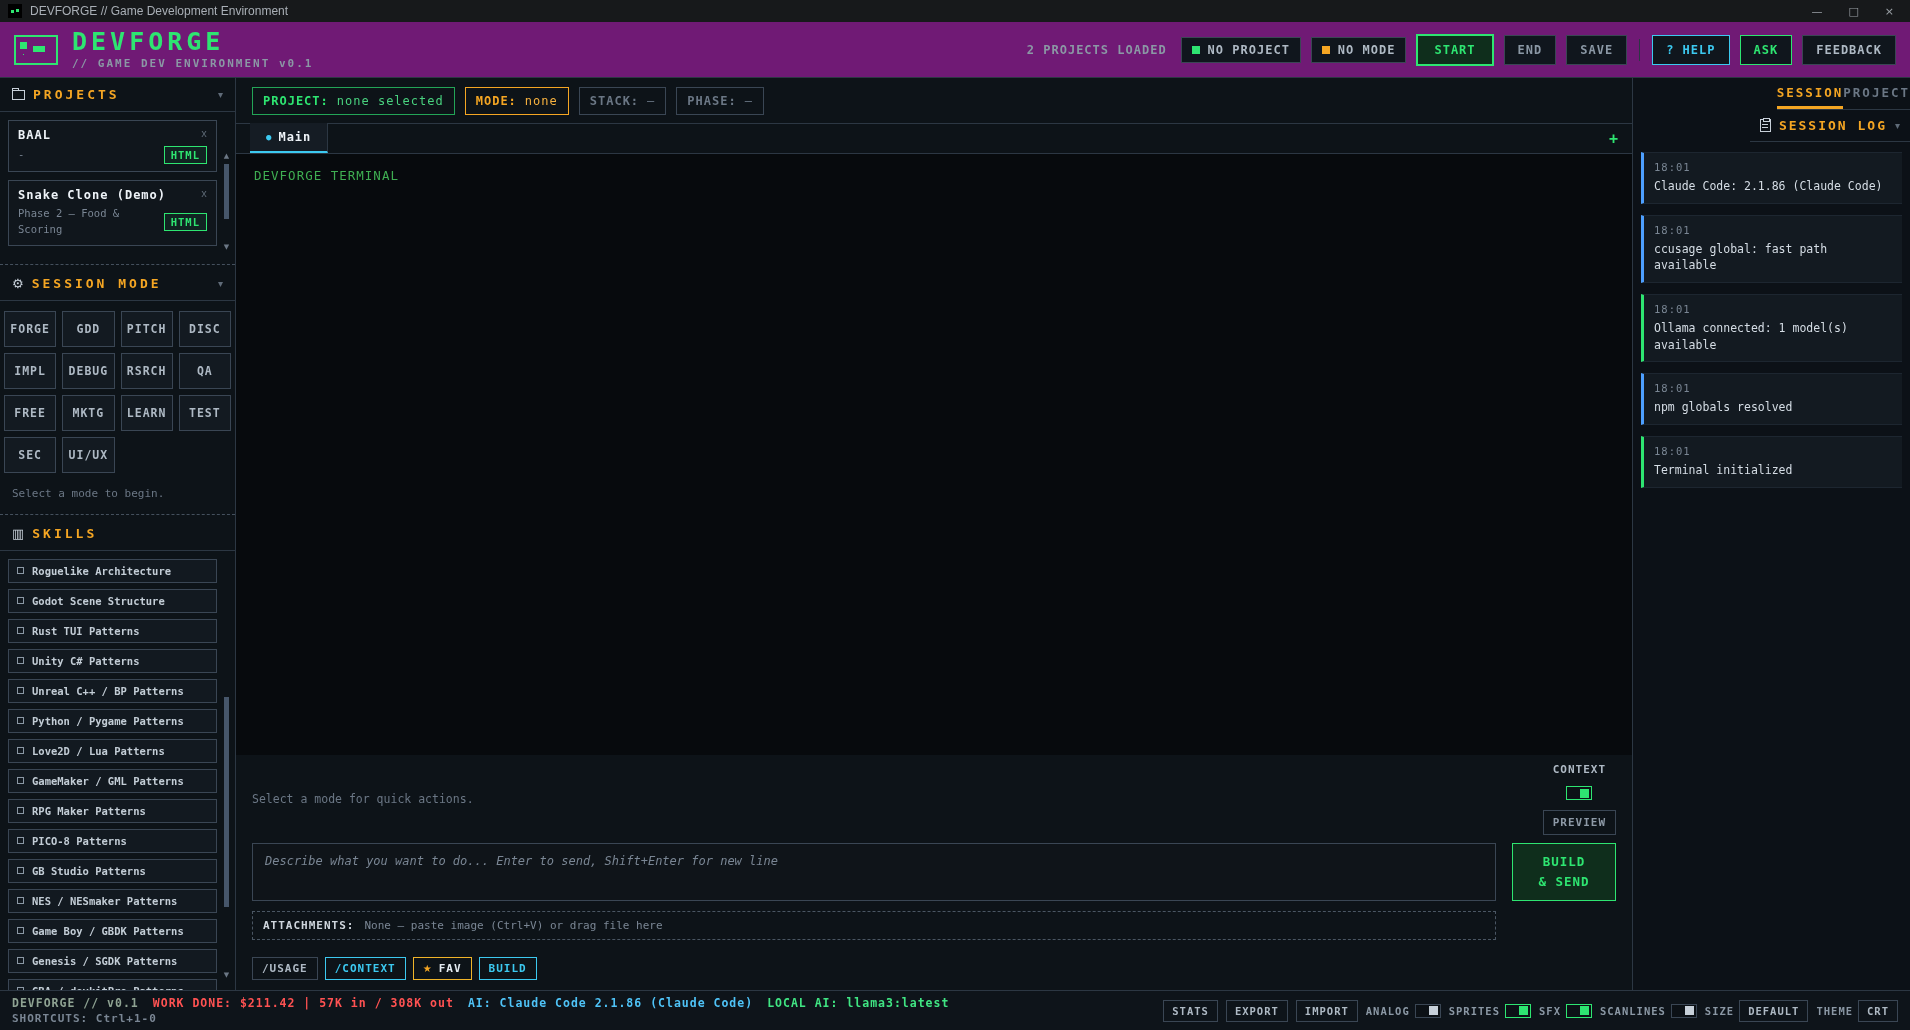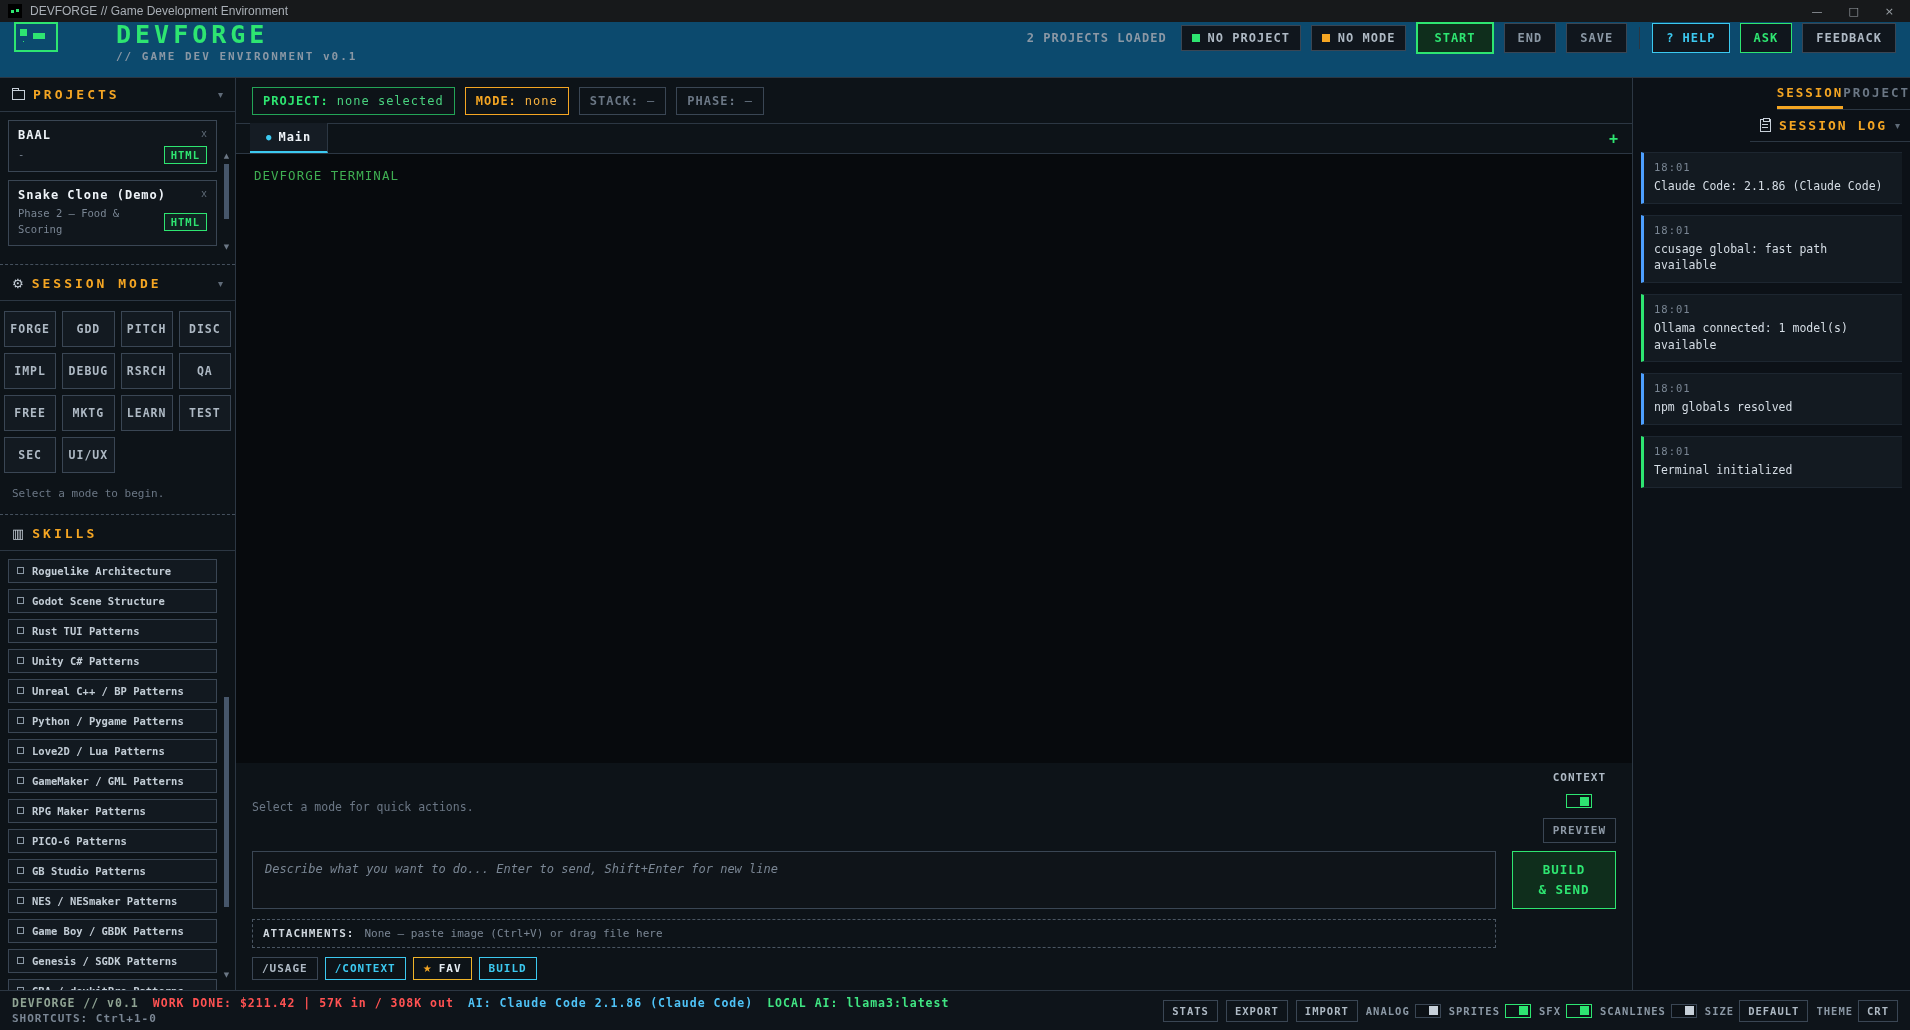--- a/index.html
+++ b/index.html
@@ -17,21 +17,21 @@
   
   .titlebar{height:22px;background:#17191b;display:flex;align-items:center;padding:0 8px;flex:0 0 auto;}
   .titlebar .appicon{width:14px;height:14px;background:#000;margin-right:8px;position:relative;flex:0 0 auto;}
   .titlebar .appicon::after{content:'';position:absolute;left:3px;top:6px;width:3px;height:3px;background:var(--green);
     box-shadow:5px -1px 0 var(--green);}
   .titlebar .title{font-family:"Liberation Sans","DejaVu Sans",sans-serif;font-size:12px;color:#a9afb6;}
   .winctl{margin-left:auto;display:flex;align-items:center;gap:26px;padding-right:8px;color:#9aa0a6;font-size:11px;}
   .winctl span{cursor:default;font-family:"DejaVu Sans",sans-serif;}
 
   
-  .header{height:56px;background:#0c4a6e;border-bottom:1px solid var(--border);display:flex;align-items:flex-start;padding:0 14px;flex:0 0 auto;gap:44px;}
+  .header{height:56px;background:#701a75;border-bottom:1px solid var(--border);display:flex;align-items:center;padding:0 14px;flex:0 0 auto;}
   .logo-box{width:44px;height:30px;border:2px solid var(--green);position:relative;margin-right:14px;flex:0 0 auto;}
   .logo-box::before{content:'';position:absolute;left:4px;top:5px;width:7px;height:7px;background:var(--green);box-shadow:0 9px 0 -3px var(--green);}
   .logo-box::after{content:'';position:absolute;left:17px;top:9px;width:12px;height:6px;background:var(--green);}
   .logo-title{color:var(--green);font-size:25px;font-weight:bold;letter-spacing:4px;line-height:1;}
   .logo-sub{color:var(--muted);font-size:11px;font-weight:bold;letter-spacing:2px;margin-top:3px;}
   .header-right{margin-left:auto;display:flex;align-items:center;gap:10px;}
   .loaded{color:var(--muted);font-size:12px;font-weight:bold;letter-spacing:1px;margin-right:4px;}
   .chip{display:flex;align-items:center;gap:8px;border:1px solid var(--border2);background:#10161d;
     padding:5px 10px;font-size:12px;font-weight:bold;color:#aeb9c4;letter-spacing:1px;}
   .chip .sq{width:8px;height:8px;display:inline-block;}
@@ -114,21 +114,21 @@
   .toggle.on .knob{background:var(--green);}
   .comp-mid{display:flex;gap:16px;}
   .prompt{flex:1;height:58px;background:#0f1419;border:1px solid var(--border2);resize:none;color:#c3cdd6;
     font-family:inherit;font-size:12px;font-style:italic;padding:10px 12px;outline:none;}
   .prompt::placeholder{color:#7a8694;font-style:italic;}
   .send-btn{width:104px;height:58px;border:1px solid var(--green);background:#0f2e1c;color:var(--green);
     font-family:inherit;font-size:12.5px;font-weight:bold;letter-spacing:1px;cursor:pointer;line-height:1.6;}
   .attach{border:1px dashed #4a5663;margin-top:10px;padding:7px 10px;display:flex;gap:10px;align-items:center;width:calc(100% - 120px);}
   .attach-label{color:#cfd6dd;font-size:11px;font-weight:bold;letter-spacing:1px;}
   .attach-val{color:#7a8694;font-size:11px;}
-  .comp-actions{display:flex;gap:7px;margin-top:9px;}
+  .comp-actions{display:flex;gap:7px;margin-top:17px;}
   .abtn{border:1px solid var(--border2);background:transparent;color:#aeb9c4;font-family:inherit;
     font-size:11px;font-weight:bold;letter-spacing:1px;padding:4px 9px;cursor:pointer;display:flex;align-items:center;gap:6px;}
   .abtn.cyan{border-color:var(--cyan);color:var(--cyan);}
   .abtn.fav{border-color:#f0b429;color:#e4ebf1;}
   .abtn.fav .star{color:var(--orange);font-family:"DejaVu Sans",sans-serif;font-size:10px;}
 
   
   .rtabs{display:flex;height:32px;border-bottom:1px solid var(--border);flex:0 0 auto;}
   .rtab{flex:1;display:flex;align-items:center;justify-content:center;font-size:12.5px;font-weight:bold;
     letter-spacing:2px;color:#6b7785;cursor:pointer;border-bottom:3px solid transparent;}
@@ -295,21 +295,21 @@
         <div class="skill">
             <span class="cb"></span>
             <span class="lbl">GameMaker / GML Patterns</span>
           </div>
         <div class="skill">
             <span class="cb"></span>
             <span class="lbl">RPG Maker Patterns</span>
           </div>
         <div class="skill">
             <span class="cb"></span>
-            <span class="lbl">PICO-6 Patterns</span>
+            <span class="lbl">PICO-8 Patterns</span>
           </div>
         <div class="skill">
             <span class="cb"></span>
             <span class="lbl">GB Studio Patterns</span>
           </div>
         <div class="skill">
             <span class="cb"></span>
             <span class="lbl">NES / NESmaker Patterns</span>
           </div>
         <div class="skill">

